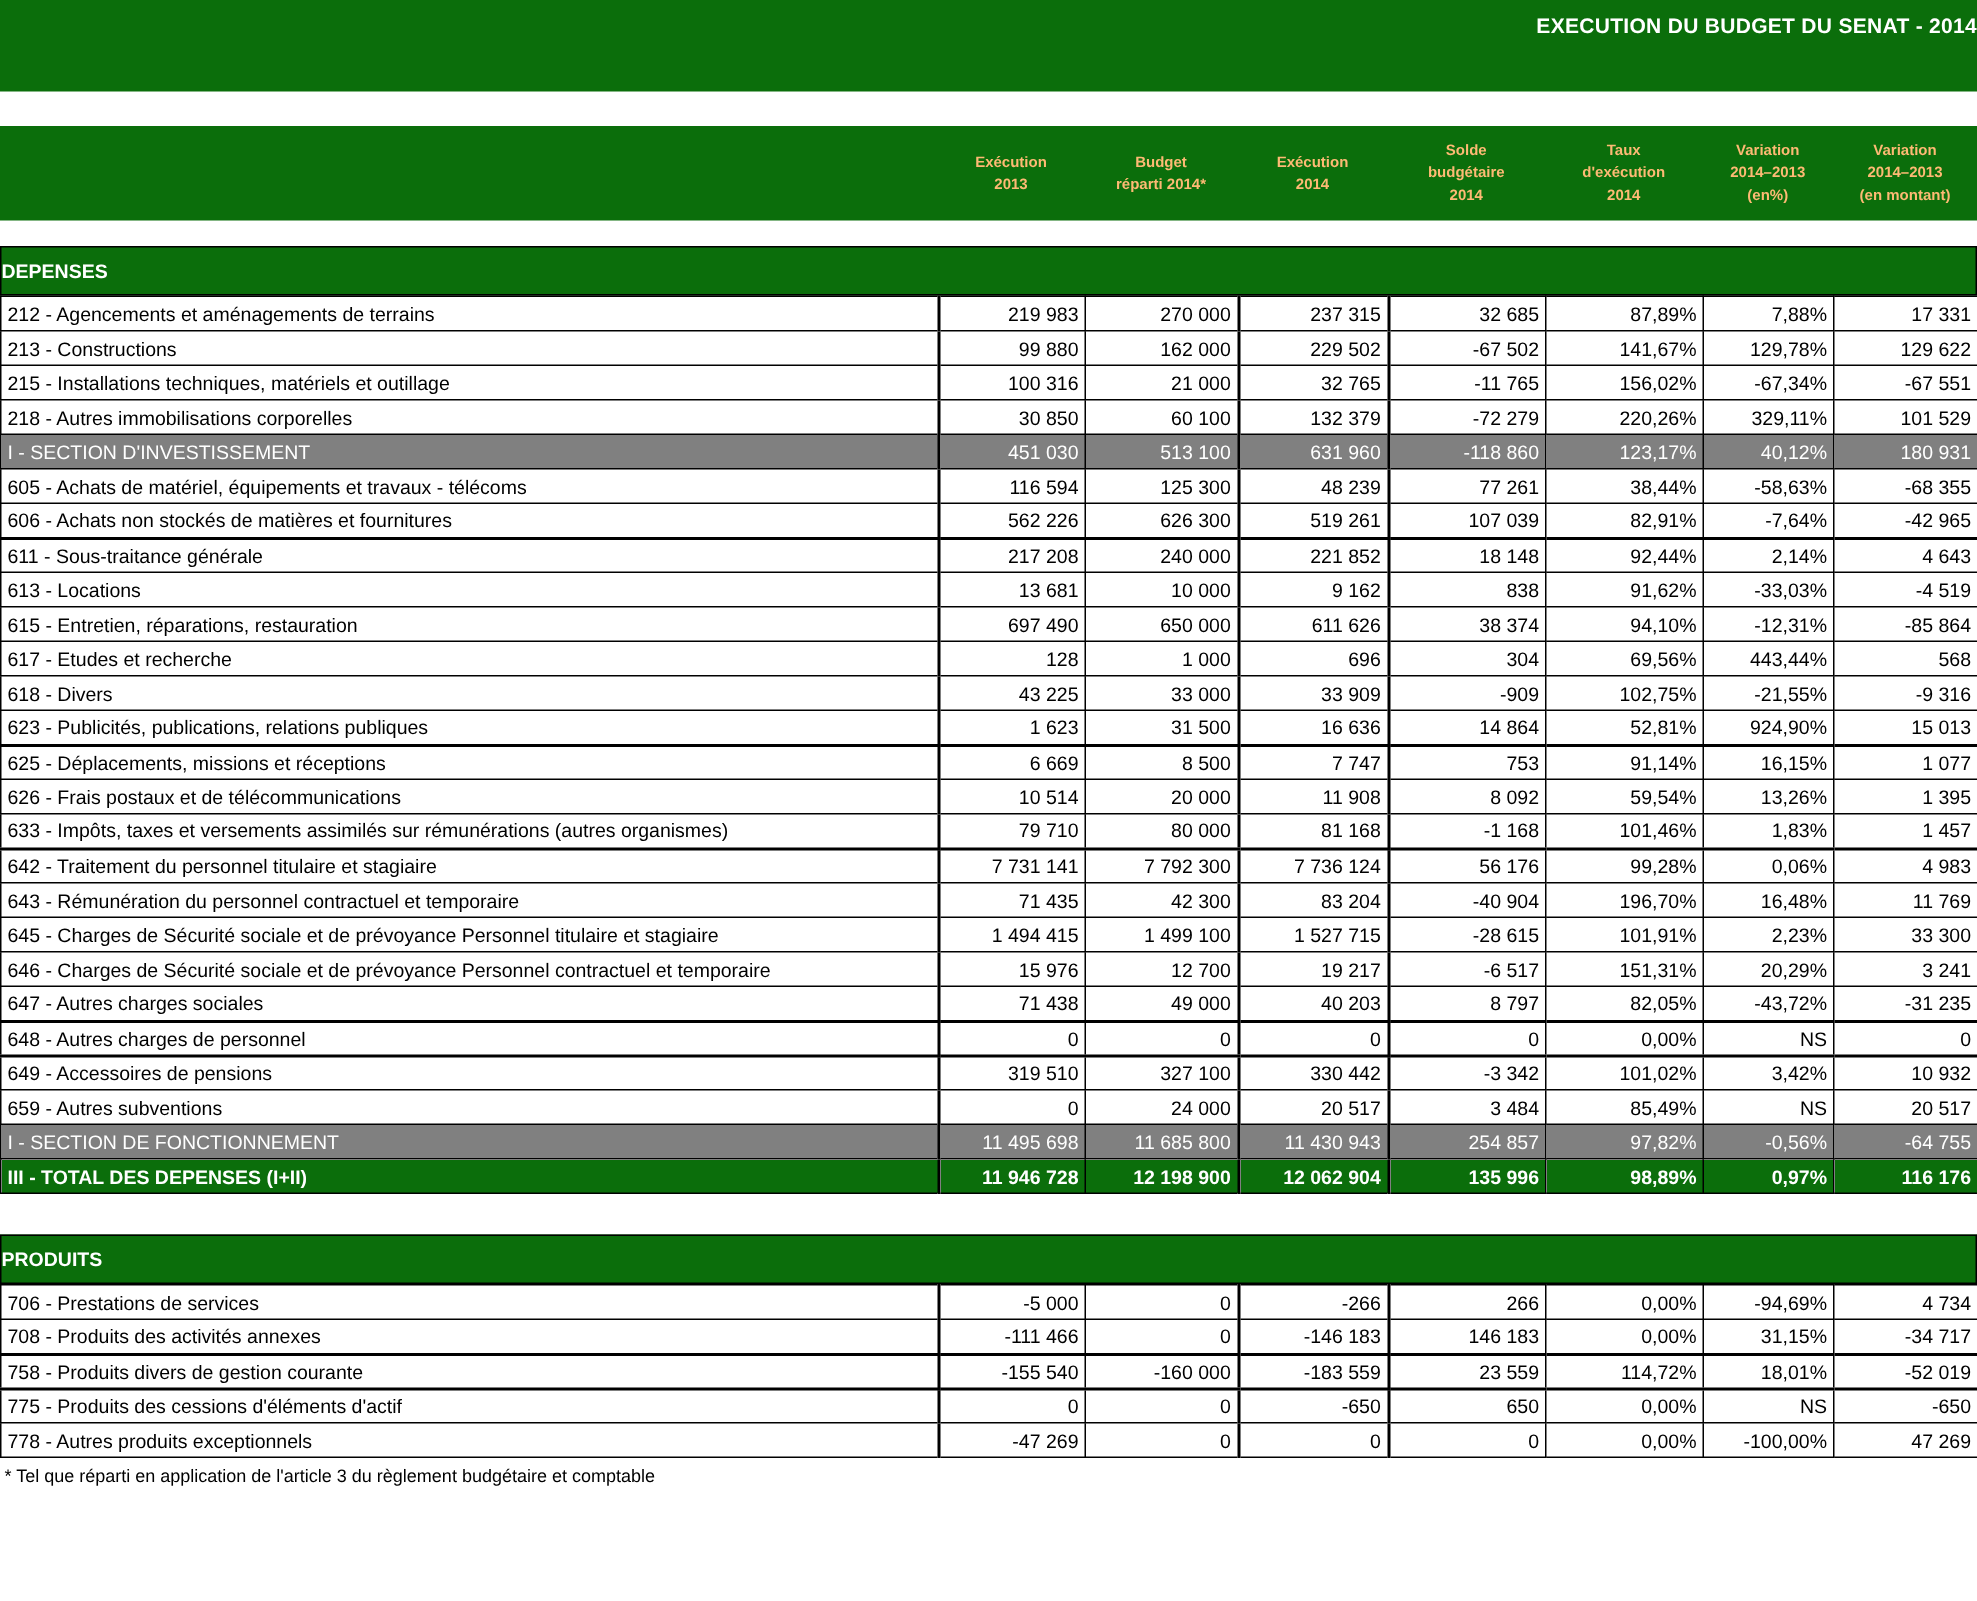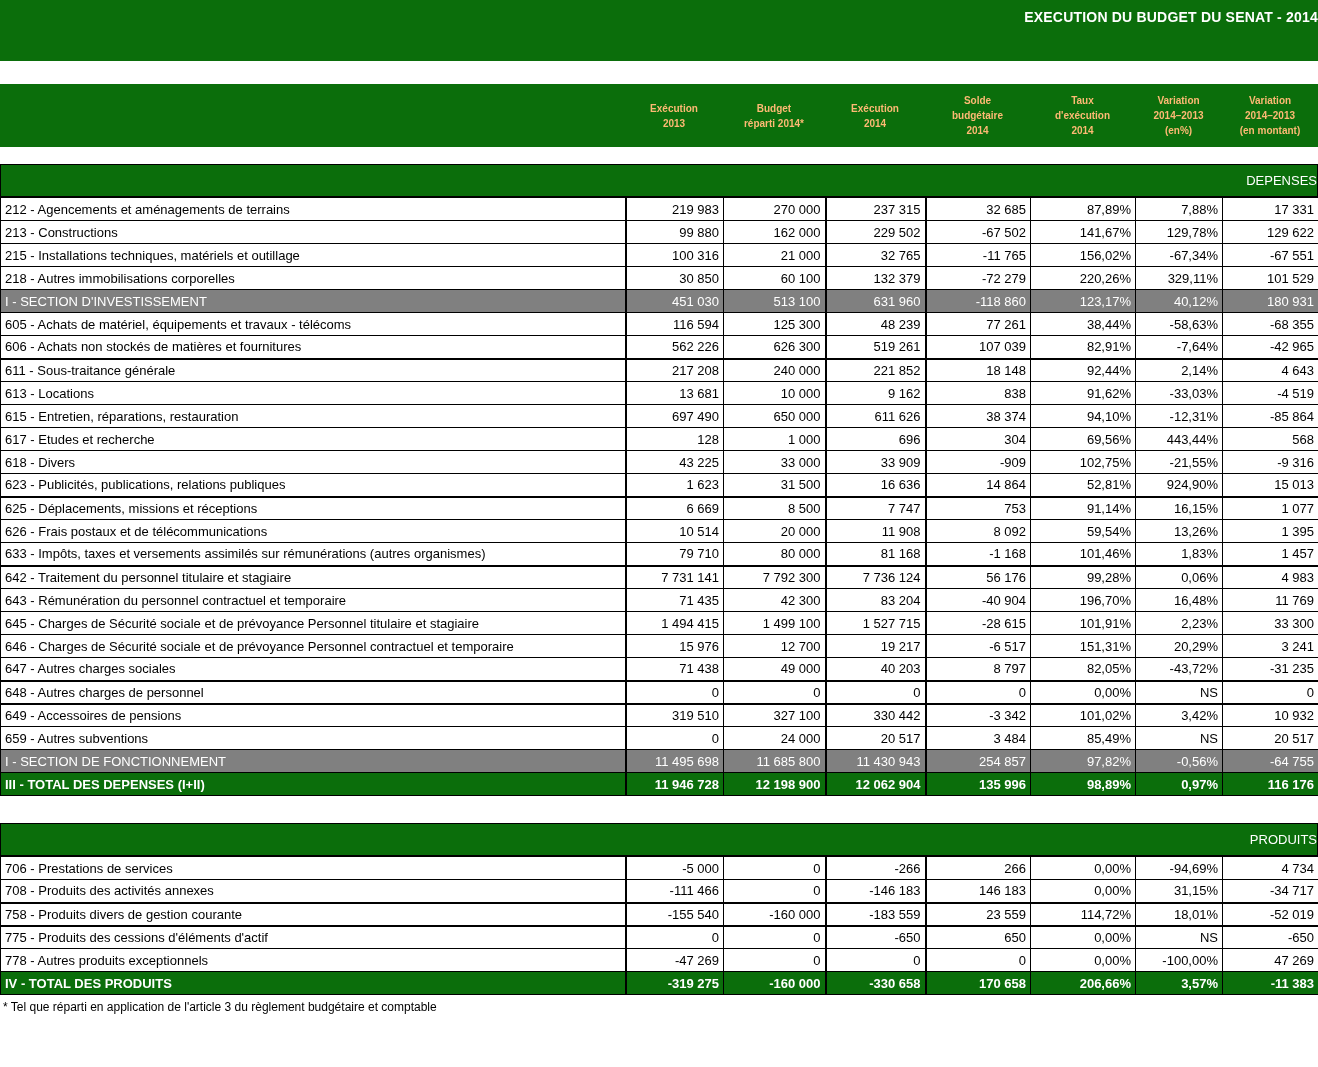--- a/index.html
+++ b/index.html
@@ -20,23 +20,22 @@
   }
   .colh {
     color:#fdba74; font-weight:bold; font-size:10px; line-height:15px;
     text-align:center; white-space:pre-line;
   }
   .w0{width:625px;} .w1{width:98px;} .w2{width:102px;} .w3{width:100px;}
   .w4{width:105px;} .w5{width:105px;} .w6{width:87px;} .w7{width:96px;}
 
   .section-bar {
     width:1318px; height:33px; background:var(--green); color:#fff;
-    font-weight:normal; font-size:13px; line-height:31px; padding-left:14px;
+    font-weight:bold; font-size:13px; line-height:31px; 
     border:1px solid var(--border);
-    text-align:right;
   }
   .section-bar.first { margin-top:17px; }
   .section-bar.later { margin-top:27px; }
 
   table.budget-table {
     width:1318px; border-collapse:collapse; table-layout:fixed;
   }
   table.budget-table td {
     border:1px solid var(--border); height:23px; font-size:13px;
     padding:0 4px; white-space:nowrap; overflow:hidden;
@@ -415,26 +414,16 @@
       <tr>
         <td class="label">778 - Autres produits exceptionnels</td>
         <td class="val">-47 269</td>
         <td class="val">0</td>
         <td class="val">0</td>
         <td class="val">0</td>
         <td class="val">0,00%</td>
         <td class="val">-100,00%</td>
         <td class="val">47 269</td>
       </tr>
-      <tr class="green">
-        <td class="label">IV - TOTAL DES PRODUITS</td>
-        <td class="val">-319 275</td>
-        <td class="val">-160 000</td>
-        <td class="val">-330 658</td>
-        <td class="val">170 658</td>
-        <td class="val">206,66%</td>
-        <td class="val">3,57%</td>
-        <td class="val">-11 383</td>
-      </tr>
     </tbody>
 </table>
 
 <div class="footnote">* Tel que réparti en application de l'article 3 du règlement budgétaire et comptable</div>
 
 </body></html>

